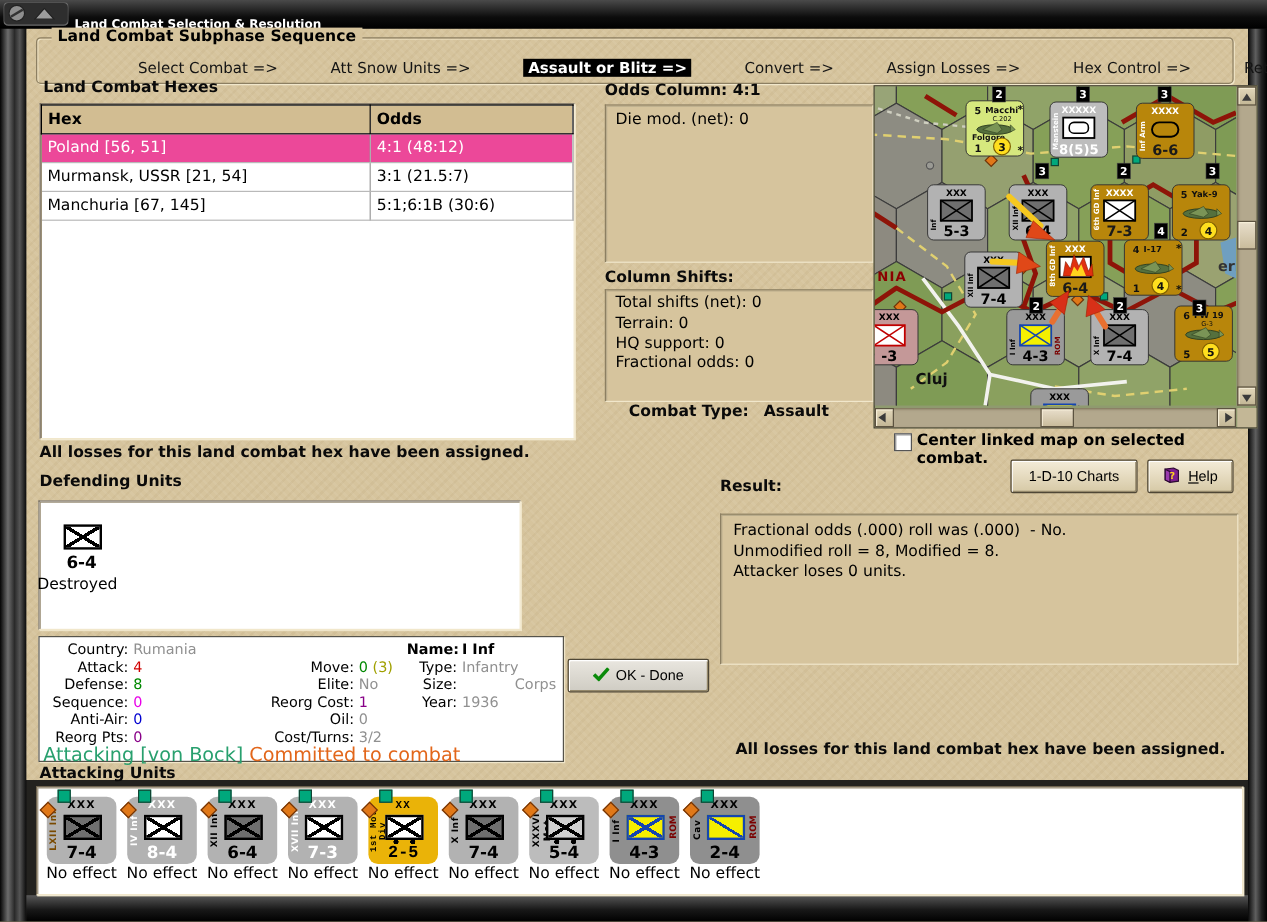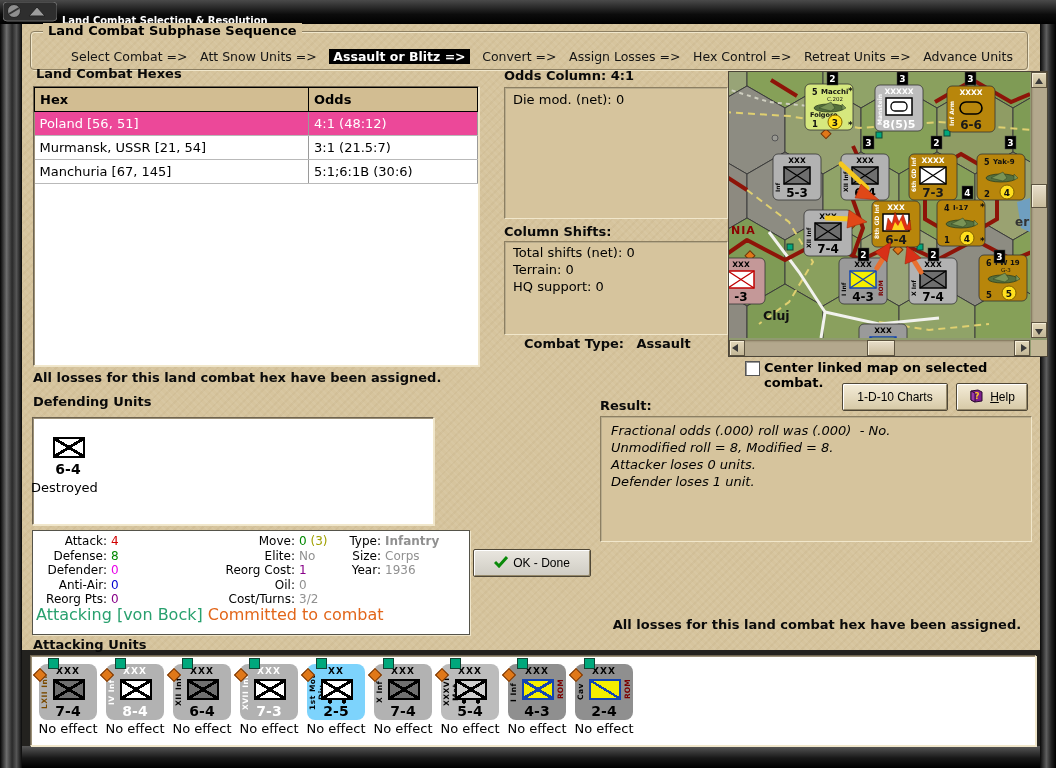--- a/index.html
+++ b/index.html
@@ -31,21 +31,21 @@
     box-shadow:inset 1px 1px 0 #b9ac8c;}
   .whitebox{position:absolute;background:#fff;
     border:1px solid;border-color:#6f6450 #f1e7cb #f1e7cb #6f6450;
     box-shadow:inset 1px 1px 0 #9b9078,1px 1px 0 #efe5c9;}
   .blabel{position:absolute;font-size:13px;font-weight:bold;color:#0a0a0a;}
   .btn{position:absolute;display:flex;align-items:center;justify-content:center;gap:5px;
     background:linear-gradient(#f4ecd8,#d6c9a6);border:1px solid #4f4736;border-radius:2px;
     box-shadow:inset 1px 1px 0 #fff,inset -1px -1px 0 #94886a;font-size:12px;cursor:default;}
   
   .seq-row{position:absolute;left:40px;right:14px;top:17px;display:flex;justify-content:space-between;font-size:12.5px;}
-  .seq-step{color:#141414;white-space:nowrap;}
+  .seq-step{color:#141414;white-space:nowrap;margin-left:44px;}
   .seq-step.active{background:#000;color:#fff;font-weight:bold;padding:0 4px;}
   
   table.hexes{border-collapse:collapse;width:100%;font-size:13px;table-layout:fixed;}
   table.hexes td{padding:2px 5px;height:19px;overflow:hidden;white-space:nowrap;}
   tr.hdr td{background:#d2bd92;font-weight:bold;border:1px solid #000;}
   tr.datarow td{background:#fff;border-right:1px solid #9a9a9a;border-bottom:1px solid #b9b9b9;}
   tr.datarow.sel td{background:#ec4899;color:#fff;}
   
   .infopanel{position:absolute;background:#fff;border:1px solid #55534a;
     box-shadow:1px 1px 0 #efe5c9;padding:3px 2px 0 2px;font-size:12px;}
@@ -158,20 +158,21 @@
   <div class="blabel" style="left:482px;top:44px;">Odds Column: 4:1</div>
   <div class="sunken" style="left:482px;top:63px;width:222px;height:130px;">
     <div style="padding:4px 8px;font-size:13px;">Die mod. (net): 0</div>
   </div>
   <div class="blabel" style="left:482px;top:200px;">Column Shifts:</div>
   <div class="sunken" style="left:482px;top:217px;width:222px;height:92px;">
     <div style="padding:3px 8px;font-size:13px;line-height:16.8px;">
         <div>Total shifts (net): 0</div>
         <div>Terrain: 0</div>
         <div>HQ support: 0</div>
+        <div>Fractional odds: 0</div>
       </div>
   </div>
   <div class="blabel" style="left:502px;top:312px;">
     <span>Combat Type:</span>
     <span style="margin-left:8px;">Assault</span>
   </div>
 
   <div style="position:absolute;left:706px;top:47px;width:318px;height:284px;border:1px solid #4c4538;background:#8f9a6f;">
     <svg width="301" height="266" viewBox="0 0 301 266" style="position:absolute;left:0;top:0;">
       <g>
@@ -486,37 +487,45 @@
         <div class="csym inf-white x-black"></div>
         <span class="cst" style="color:#000;">6-4</span>
       </div>
       <div class="noeff" style="top:58px;left:-8px;">Destroyed</div>
     </div>
   </div>
 
   <div class="infopanel" style="left:10px;top:506px;width:432px;height:100px;">
     <div>
         <div class="info-row">
+          <span class="lab labc1">Country:</span>
+          <span class="val valc1"><span style="color: rgb(144, 144, 144);">Rumania</span></span>
+          <span class="lab labc2"></span>
+          <span class="val valc2"></span>
+          <span class="lab labc3" style="font-weight: bold;">Name:</span>
+          <span class="val " style="font-weight: bold;"><span style="color: rgb(0, 0, 0);">I Inf</span></span>
+        </div>
+        <div class="info-row">
           <span class="lab labc1">Attack:</span>
           <span class="val valc1"><span style="color: rgb(208, 0, 0);">4</span></span>
           <span class="lab labc2">Move:</span>
           <span class="val valc2"><span style="color: rgb(0, 136, 0);">0</span><span style="color: rgb(160, 160, 0);"> (3)</span></span>
           <span class="lab labc3">Type:</span>
-          <span class="val "><span style="color: rgb(144, 144, 144); font-weight: bold;">Infantry</span></span>
+          <span class="val "><span style="color: rgb(144, 144, 144);">Infantry</span></span>
         </div>
         <div class="info-row">
           <span class="lab labc1">Defense:</span>
           <span class="val valc1"><span style="color: rgb(0, 136, 0);">8</span></span>
           <span class="lab labc2">Elite:</span>
           <span class="val valc2"><span style="color: rgb(144, 144, 144);">No</span></span>
           <span class="lab labc3">Size:</span>
-          <span class="val "><span style="color: rgb(144, 144, 144);">Corps</span></span>
+          <span class="val "><span style="color: rgb(144, 144, 144); margin-left: 44px;">Corps</span></span>
         </div>
         <div class="info-row">
-          <span class="lab labc1">Defender:</span>
+          <span class="lab labc1">Sequence:</span>
           <span class="val valc1"><span style="color: rgb(232, 0, 232);">0</span></span>
           <span class="lab labc2">Reorg Cost:</span>
           <span class="val valc2"><span style="color: rgb(136, 0, 136);">1</span></span>
           <span class="lab labc3">Year:</span>
           <span class="val "><span style="color: rgb(144, 144, 144);">1936</span></span>
         </div>
         <div class="info-row">
           <span class="lab labc1">Anti-Air:</span>
           <span class="val valc1"><span style="color: rgb(0, 0, 208);">0</span></span>
           <span class="lab labc2">Oil:</span>
@@ -530,26 +539,25 @@
           <span class="lab labc2">Cost/Turns:</span>
           <span class="val valc2"><span style="color: rgb(144, 144, 144); margin-top: 18px;">3/2</span></span>
           <span class="lab labc3"></span>
           <span class="val "></span>
         </div>
       </div>
     <div class="info-foot"><span style="color: rgb(40, 160, 110);">Attacking [von Bock]</span><span style="color: rgb(226, 102, 26);"> Committed to combat</span></div>
   </div>
 
   <div class="blabel" style="left:578px;top:374px;">Result:</div>
-  <div class="sunken" style="left:578px;top:392px;width:430px;height:124px;font-style:italic;">
+  <div class="sunken" style="left:578px;top:404px;width:430px;height:124px;">
     <div style="padding:5px 10px;font-size:13px;line-height:17px;">
         <div class="result-line">Fractional odds (.000) roll was (.000)  - No.</div>
         <div class="result-line">Unmodified roll = 8, Modified = 8.</div>
         <div class="result-line">Attacker loses 0 units.</div>
-        <div class="result-line">Defender loses 1 unit.</div>
       </div>
   </div>
 
   <button class="btn" style="left:451px;top:525px;width:118px;height:28px;background:linear-gradient(#e9e6df,#cfccc3);">
     <span>
       <svg width="14" height="12" viewBox="0 0 14 12">
           <path d="M1 6 L5 10 L13 1" stroke="#0a8a0a" stroke-width="3" fill="none"></path>
         </svg>
     </span>
     <span>OK - Done</span>
@@ -600,21 +608,21 @@
             <span class="csz" style="color: rgb(255, 255, 255);">XXX</span>
             <span class="cnm" style="color: rgb(255, 255, 255);">XVII Inf</span>
             <div class="csym inf-white x-black"></div>
             <span class="cst" style="color: rgb(255, 255, 255);">7-3</span>
           </div>
           <div class="noeff">No effect</div>
         </div>
         <div class="aunit">
           <span class="gbadge"></span>
           <span class="obadge"></span>
-          <div class="counter" style="background: #7dd3fc;">
+          <div class="counter" style="background: #eab308; font-family: Liberation Mono, monospace;">
             <span class="csz" style="color: rgb(0, 0, 0);">XX</span>
             <span class="cnm" style="color: rgb(0, 0, 0);">1st Mot Div</span>
             <div class="csym mot-white x-black">
               <span class="wheels"></span>
             </div>
             <span class="cst" style="color: rgb(0, 0, 0);">2-5</span>
           </div>
           <div class="noeff">No effect</div>
         </div>
         <div class="aunit">

